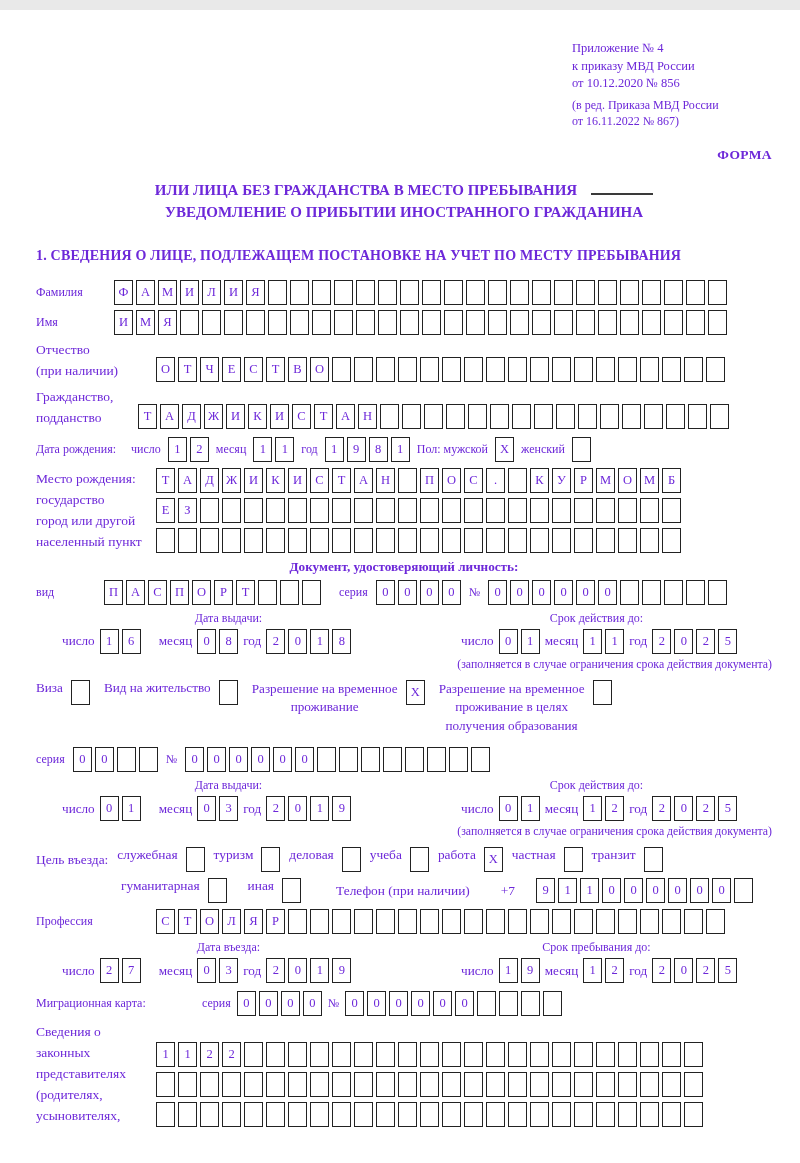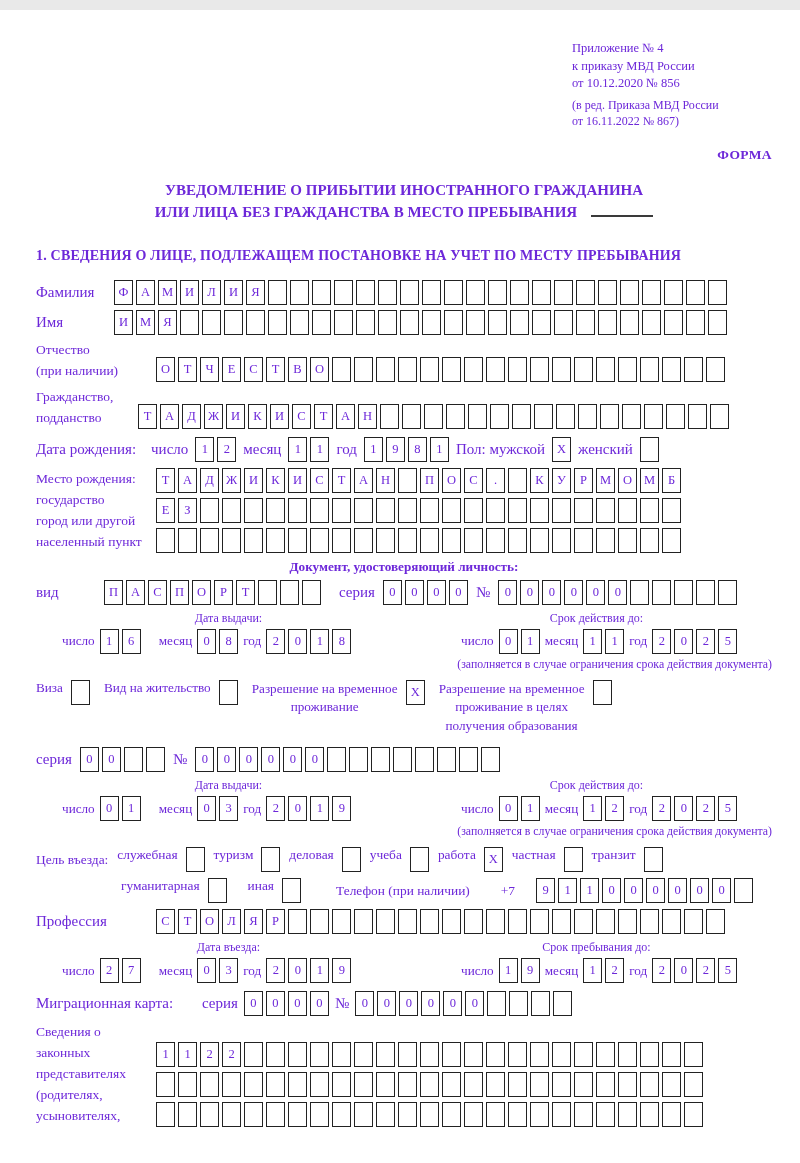--- a/index.html
+++ b/index.html
@@ -9,21 +9,21 @@
     font-family:"Liberation Serif","DejaVu Serif",serif;color:#6d28d9;
     overflow:hidden;
   }
   .ref-block{margin-left:auto;width:200px;font-size:12.5px;line-height:1.4;}
   .ref-note{font-size:12px;margin-top:4px;line-height:1.4;}
   .forma{text-align:right;font-weight:bold;font-size:13.5px;letter-spacing:.4px;margin-top:16px;}
   .title{text-align:center;font-weight:bold;font-size:15px;line-height:1.5;margin-top:14px;}
   .title-underline{display:inline-block;width:62px;border-bottom:2px solid #3a3a3a;height:13px;margin-left:14px;}
   .section-title{font-weight:bold;font-size:14px;margin-top:24px;margin-bottom:16px;letter-spacing:.2px;}
   .row{display:flex;align-items:center;margin-bottom:5px;}
-  .lbl{font-size:15px;flex:0 0 auto;}
+  .lbl{font-size:12px;flex:0 0 auto;}
   .lbl2{font-size:13.5px;line-height:1.55;flex:0 0 auto;}
   .w75{width:78px;}
   .w100{width:102px;}
   .w118{width:120px;}
   .cells{display:flex;gap:3px;flex:0 0 auto;}
   .cell{
     width:17px;height:23px;border:1.5px solid #222;background:#fff;
     display:flex;align-items:center;justify-content:center;
     font-size:12.5px;flex:0 0 auto;
   }
@@ -50,24 +50,24 @@
   <div class="ref-block">
     <div>Приложение № 4</div>
     <div>к приказу МВД России</div>
     <div>от 10.12.2020 № 856</div>
     <div class="ref-note">(в ред. Приказа МВД России</div>
     <div class="ref-note" style="margin-top:0;">от 16.11.2022 № 867)</div>
     <div class="forma">ФОРМА</div>
   </div>
 
   <div class="title">
-    <div>УВЕДОМЛЕНИЕ О ПРИБЫТИИ ИНОСТРАННОГО ГРАЖДАНИНА</div>
     <div>
       <span>ИЛИ ЛИЦА БЕЗ ГРАЖДАНСТВА В МЕСТО ПРЕБЫВАНИЯ</span><span class="title-underline"></span>
     </div>
+    <div>УВЕДОМЛЕНИЕ О ПРИБЫТИИ ИНОСТРАННОГО ГРАЖДАНИНА</div>
   </div>
 
   <div class="section-title">1. СВЕДЕНИЯ О ЛИЦЕ, ПОДЛЕЖАЩЕМ ПОСТАНОВКЕ НА УЧЕТ ПО МЕСТУ ПРЕБЫВАНИЯ</div>
 
   <div class="row">
     <span class="lbl w75">Фамилия</span>
     <span class="cells">
         <span class="cell">Ф</span>
         <span class="cell">А</span>
         <span class="cell">М</span>

